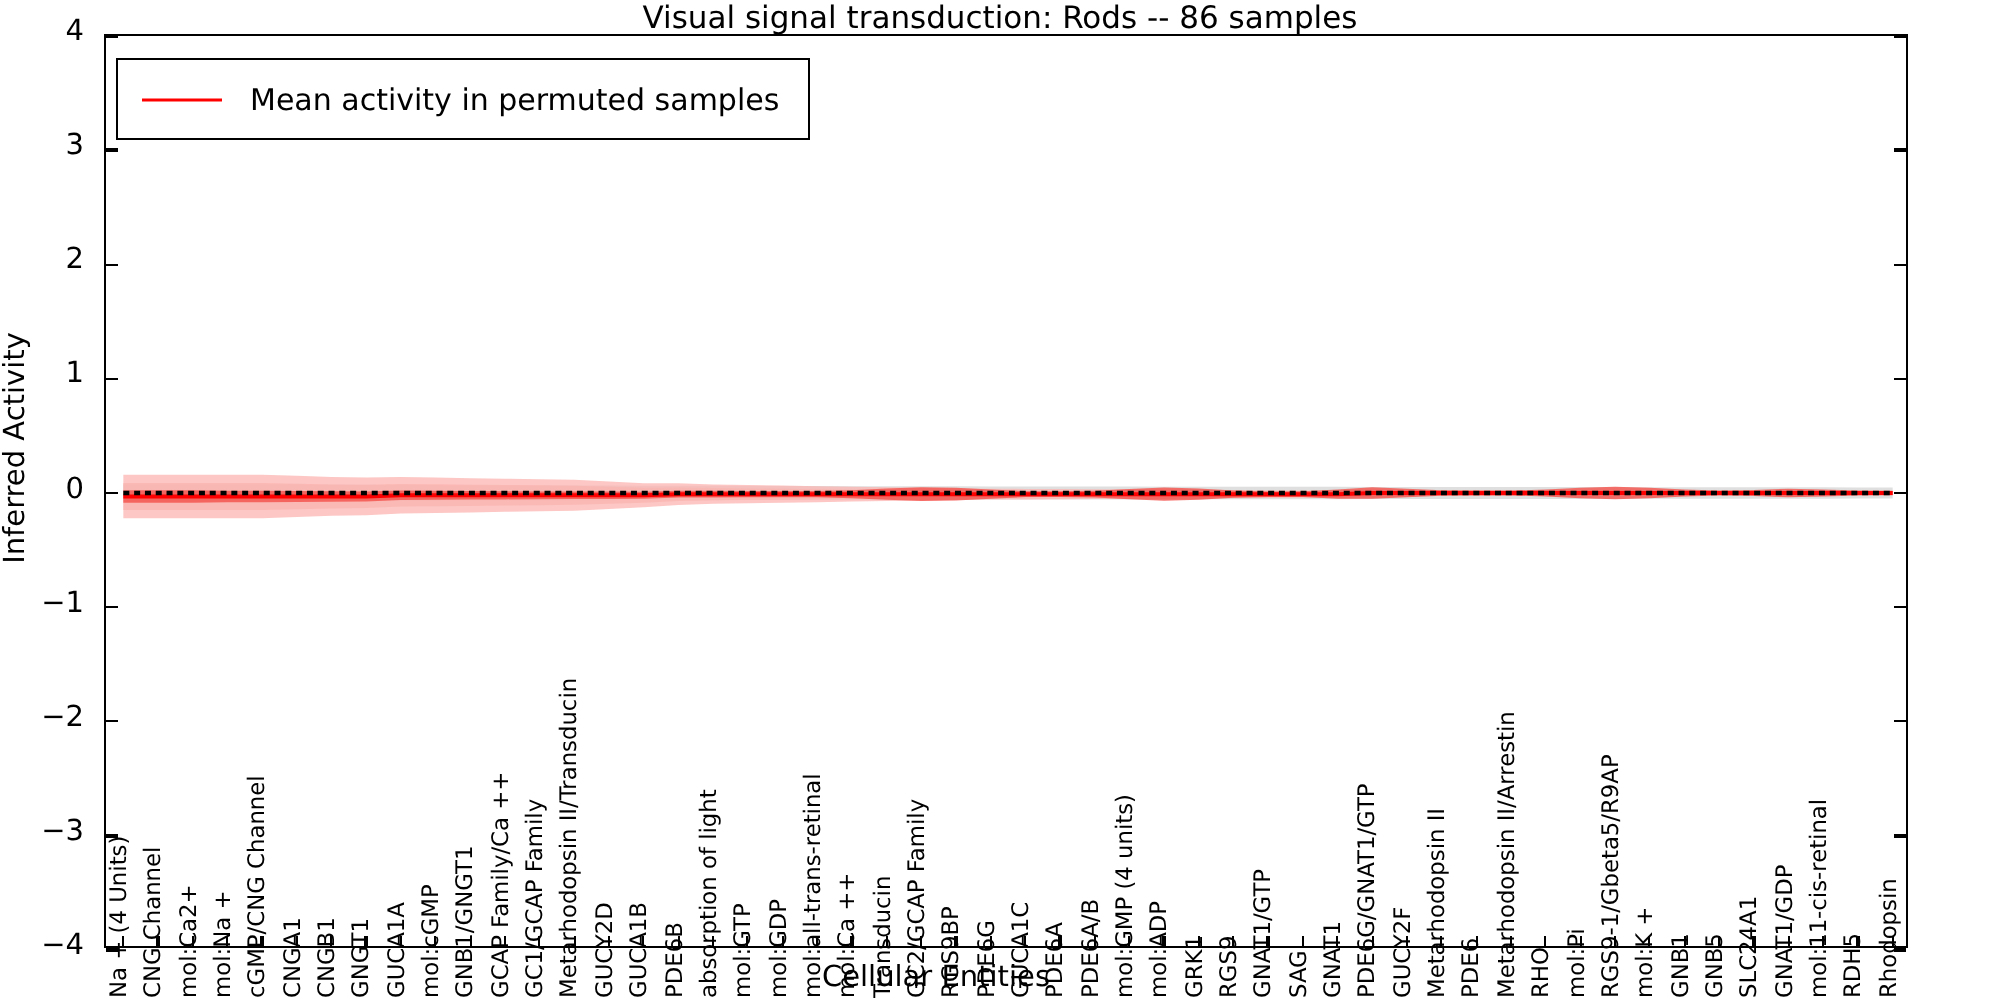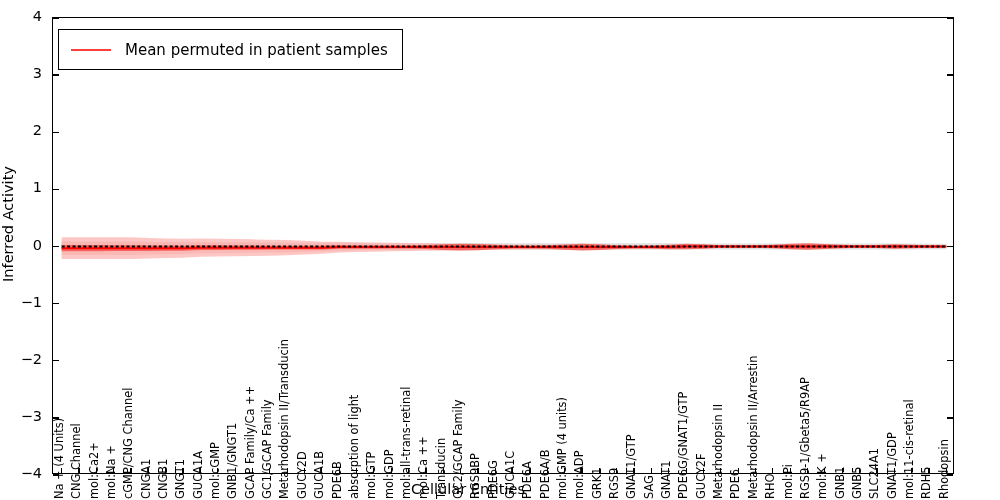--- a/index.html
+++ b/index.html
@@ -32,41 +32,42 @@
     transform:rotate(-90deg);white-space:nowrap;font-size:11.4px;line-height:11px;
     color:#000;}
 
   
   #databand{position:absolute;left:0;top:0;width:902px;height:457px;}
 </style>
 </head>
 <body>
 <div id="root">
 
+  <div id="chart-title">Visual signal transduction: Rods -- 86 samples</div>
 
   <div id="plot-frame">
 
     <svg id="databand" viewBox="0 0 902 457" preserveAspectRatio="none">
       <g id="svg-layers">
           <path d="M8.67 224.10 L26.02 224.10 L43.37 224.10 L60.71 224.10 L78.06 224.23 L95.40 224.23 L112.75 224.35 L130.10 224.35 L147.44 224.48 L164.79 224.48 L182.13 224.60 L199.48 224.60 L216.83 224.73 L234.17 224.73 L251.52 224.73 L268.87 224.86 L286.21 224.86 L303.56 224.86 L320.90 224.98 L338.25 224.98 L355.60 224.98 L372.94 225.11 L390.29 225.11 L407.63 225.11 L424.98 225.11 L442.33 225.23 L459.67 225.23 L477.02 225.23 L494.37 225.23 L511.71 225.23 L529.06 225.36 L546.40 225.36 L563.75 225.36 L581.10 225.36 L598.44 225.36 L615.79 225.36 L633.13 225.48 L650.48 225.48 L667.83 225.48 L685.17 225.48 L702.52 225.48 L719.87 225.48 L737.21 225.48 L754.56 225.61 L771.90 225.61 L789.25 225.61 L806.60 225.61 L823.94 225.61 L841.29 225.61 L858.63 225.61 L875.98 225.74 L893.33 225.74 L893.33 231.26 L875.98 231.26 L858.63 231.39 L841.29 231.39 L823.94 231.39 L806.60 231.39 L789.25 231.39 L771.90 231.39 L754.56 231.39 L737.21 231.52 L719.87 231.52 L702.52 231.52 L685.17 231.52 L667.83 231.52 L650.48 231.52 L633.13 231.52 L615.79 231.64 L598.44 231.64 L581.10 231.64 L563.75 231.64 L546.40 231.64 L529.06 231.64 L511.71 231.77 L494.37 231.77 L477.02 231.77 L459.67 231.77 L442.33 231.77 L424.98 231.89 L407.63 231.89 L390.29 231.89 L372.94 231.89 L355.60 232.02 L338.25 232.02 L320.90 232.02 L303.56 232.14 L286.21 232.14 L268.87 232.14 L251.52 232.27 L234.17 232.27 L216.83 232.27 L199.48 232.40 L182.13 232.40 L164.79 232.52 L147.44 232.52 L130.10 232.65 L112.75 232.65 L95.40 232.77 L78.06 232.77 L60.71 232.90 L43.37 232.90 L26.02 232.90 L8.67 232.90 Z" fill="#d9d9d9" opacity="0.85"></path>
           <path d="M8.67 219.36 L26.02 219.36 L43.37 219.36 L60.71 219.36 L78.06 219.36 L95.40 219.93 L112.75 220.50 L130.10 220.79 L147.44 220.50 L164.79 220.79 L182.13 221.07 L199.48 221.36 L216.83 221.64 L234.17 221.93 L251.52 222.79 L268.87 223.64 L286.21 223.64 L303.56 224.22 L320.90 224.50 L338.25 224.79 L355.60 225.07 L372.94 225.36 L390.29 225.64 L407.63 225.93 L424.98 226.22 L442.33 226.33 L459.67 226.44 L477.02 226.56 L494.37 226.67 L511.71 226.67 L529.06 226.79 L546.40 226.90 L563.75 227.01 L581.10 227.13 L598.44 227.24 L615.79 227.36 L633.13 226.90 L650.48 226.96 L667.83 227.01 L685.17 227.07 L702.52 227.13 L719.87 227.19 L737.21 227.24 L754.56 227.30 L771.90 227.36 L789.25 227.36 L806.60 227.41 L823.94 227.47 L841.29 227.47 L858.63 227.53 L875.98 227.59 L893.33 227.64 L893.33 229.36 L875.98 229.41 L858.63 229.47 L841.29 229.53 L823.94 229.53 L806.60 229.59 L789.25 229.64 L771.90 229.64 L754.56 229.70 L737.21 229.76 L719.87 229.81 L702.52 229.87 L685.17 229.93 L667.83 229.99 L650.48 230.04 L633.13 230.10 L615.79 230.78 L598.44 230.90 L581.10 231.01 L563.75 231.13 L546.40 231.24 L529.06 231.36 L511.71 231.47 L494.37 231.47 L477.02 231.58 L459.67 231.70 L442.33 231.81 L424.98 231.93 L407.63 232.21 L390.29 232.50 L372.94 232.78 L355.60 233.07 L338.25 233.36 L320.90 233.64 L303.56 233.93 L286.21 234.50 L268.87 235.64 L251.52 236.50 L234.17 237.35 L216.83 237.64 L199.48 237.93 L182.13 238.21 L164.79 238.50 L147.44 238.78 L130.10 239.64 L112.75 239.93 L95.40 240.50 L78.06 241.07 L60.71 241.07 L43.37 241.07 L26.02 241.07 L8.67 241.07 Z" fill="#fbb4b0" opacity="0.75"></path>
           <path d="M8.67 223.48 L26.02 223.48 L43.37 223.48 L60.71 223.48 L78.06 223.48 L95.40 223.84 L112.75 224.19 L130.10 224.37 L147.44 223.98 L164.79 224.15 L182.13 224.33 L199.48 224.51 L216.83 224.68 L234.17 224.86 L251.52 225.39 L268.87 225.92 L286.21 225.71 L303.56 226.06 L320.90 226.24 L338.25 226.41 L355.60 226.59 L372.94 226.77 L390.29 226.95 L407.63 227.12 L424.98 227.30 L442.33 227.37 L459.67 227.44 L477.02 227.51 L494.37 227.58 L511.71 227.58 L529.06 227.65 L546.40 227.73 L563.75 227.80 L581.10 227.87 L598.44 227.94 L615.79 228.01 L633.13 227.51 L650.48 227.54 L667.83 227.58 L685.17 227.61 L702.52 227.65 L719.87 227.69 L737.21 227.72 L754.56 227.76 L771.90 227.79 L789.25 227.79 L806.60 227.83 L823.94 227.86 L841.29 227.86 L858.63 227.90 L875.98 227.93 L893.33 227.97 L893.33 229.03 L875.98 229.07 L858.63 229.10 L841.29 229.14 L823.94 229.14 L806.60 229.17 L789.25 229.21 L771.90 229.21 L754.56 229.24 L737.21 229.28 L719.87 229.31 L702.52 229.35 L685.17 229.39 L667.83 229.42 L650.48 229.46 L633.13 229.49 L615.79 230.13 L598.44 230.20 L581.10 230.28 L563.75 230.35 L546.40 230.42 L529.06 230.49 L511.71 230.56 L494.37 230.56 L477.02 230.63 L459.67 230.70 L442.33 230.77 L424.98 230.84 L407.63 231.02 L390.29 231.20 L372.94 231.37 L355.60 231.55 L338.25 231.73 L320.90 231.90 L303.56 232.08 L286.21 232.44 L268.87 233.36 L251.52 233.89 L234.17 234.42 L216.83 234.60 L199.48 234.78 L182.13 234.96 L164.79 235.13 L147.44 235.31 L130.10 236.06 L112.75 236.23 L95.40 236.59 L78.06 236.94 L60.71 236.94 L43.37 236.94 L26.02 236.94 L8.67 236.94 Z" fill="#fbb4b0" opacity="0.75"></path>
           <path d="M8.67 227.07 L26.02 227.07 L43.37 227.07 L60.71 227.36 L78.06 227.36 L95.40 227.47 L112.75 227.59 L130.10 227.70 L147.44 227.24 L164.79 227.36 L182.13 227.47 L199.48 227.59 L216.83 227.70 L234.17 227.76 L251.52 227.81 L268.87 227.87 L286.21 227.36 L303.56 227.41 L320.90 227.47 L338.25 227.53 L355.60 227.53 L372.94 227.07 L390.29 226.22 L407.63 225.64 L424.98 225.93 L442.33 226.79 L459.67 227.59 L477.02 227.64 L494.37 227.36 L511.71 226.50 L529.06 225.76 L546.40 226.22 L563.75 227.24 L581.10 227.70 L598.44 227.59 L615.79 226.79 L633.13 225.64 L650.48 226.33 L667.83 227.13 L685.17 227.24 L702.52 227.24 L719.87 226.79 L737.21 225.87 L754.56 225.36 L771.90 225.93 L789.25 226.79 L806.60 227.24 L823.94 227.01 L841.29 226.33 L858.63 226.79 L875.98 227.24 L893.33 227.36 L893.33 229.64 L875.98 229.76 L858.63 230.21 L841.29 230.67 L823.94 229.99 L806.60 229.76 L789.25 230.21 L771.90 231.07 L754.56 231.64 L737.21 231.13 L719.87 230.21 L702.52 229.76 L685.17 229.76 L667.83 229.87 L650.48 230.67 L633.13 231.36 L615.79 231.36 L598.44 230.56 L581.10 230.44 L563.75 230.90 L546.40 231.93 L529.06 232.38 L511.71 231.64 L494.37 230.78 L477.02 230.50 L459.67 230.56 L442.33 231.36 L424.98 232.21 L407.63 232.50 L390.29 231.93 L372.94 231.07 L355.60 230.61 L338.25 230.61 L320.90 230.67 L303.56 230.73 L286.21 230.78 L268.87 231.41 L251.52 231.47 L234.17 231.53 L216.83 231.58 L199.48 231.70 L182.13 231.81 L164.79 231.93 L147.44 232.04 L130.10 232.73 L112.75 232.84 L95.40 232.96 L78.06 233.07 L60.71 233.07 L43.37 233.36 L26.02 233.36 L8.67 233.36 Z" fill="#f4504a" opacity="0.8"></path>
           <path d="M8.67 230.21 L26.02 230.21 L43.37 230.21 L60.71 230.21 L78.06 230.21 L95.40 230.21 L112.75 230.21 L130.10 230.21 L147.44 229.64 L164.79 229.64 L182.13 229.64 L199.48 229.64 L216.83 229.64 L234.17 229.64 L251.52 229.64 L268.87 229.64 L286.21 229.07 L303.56 229.07 L320.90 229.07 L338.25 229.07 L355.60 229.07 L372.94 229.07 L390.29 229.07 L407.63 229.07 L424.98 229.07 L442.33 229.07 L459.67 229.07 L477.02 229.07 L494.37 229.07 L511.71 229.07 L529.06 229.07 L546.40 229.07 L563.75 229.07 L581.10 229.07 L598.44 229.07 L615.79 229.07 L633.13 228.50 L650.48 228.50 L667.83 228.50 L685.17 228.50 L702.52 228.50 L719.87 228.50 L737.21 228.50 L754.56 228.50 L771.90 228.50 L789.25 228.50 L806.60 228.50 L823.94 228.50 L841.29 228.50 L858.63 228.50 L875.98 228.50 L893.33 228.50 " fill="none" stroke="#ff0000" stroke-width="2" opacity="1"></path>
           <path d="M8.67 228.50 L26.02 228.50 L43.37 228.50 L60.71 228.50 L78.06 228.50 L95.40 228.50 L112.75 228.50 L130.10 228.50 L147.44 228.50 L164.79 228.50 L182.13 228.50 L199.48 228.50 L216.83 228.50 L234.17 228.50 L251.52 228.50 L268.87 228.50 L286.21 228.50 L303.56 228.50 L320.90 228.50 L338.25 228.50 L355.60 228.50 L372.94 228.50 L390.29 228.50 L407.63 228.50 L424.98 228.50 L442.33 228.50 L459.67 228.50 L477.02 228.50 L494.37 228.50 L511.71 228.50 L529.06 228.50 L546.40 228.50 L563.75 228.50 L581.10 228.50 L598.44 228.50 L615.79 228.50 L633.13 228.50 L650.48 228.50 L667.83 228.50 L685.17 228.50 L702.52 228.50 L719.87 228.50 L737.21 228.50 L754.56 228.50 L771.90 228.50 L789.25 228.50 L806.60 228.50 L823.94 228.50 L841.29 228.50 L858.63 228.50 L875.98 228.50 L893.33 228.50 " fill="none" stroke="#000000" stroke-width="2.2" stroke-dasharray="3,2.4" opacity="1"></path>
         </g>
     </svg>
 
     <div id="legend" style="position:absolute;left:5px;top:11px;border:1.5px solid #000;background:#fff;
                 padding:7px 14px 7px 10px;">
       <div style="display:flex;align-items:center;height:25px;">
         <svg width="44" height="12">
           <line x1="2" y1="6" x2="42" y2="6" stroke="#ff0000" stroke-width="1.6"></line>
         </svg>
-        <span style="font-size:15px;margin-left:12px;">Mean permuted in patient samples</span>
+        <span style="font-size:15px;margin-left:12px;">Mean activity in permuted samples</span>
       </div>
     </div>
 
     <div id="yticks">
         <div class="ytick-mark " style="top: 456.3px;"></div>
         <div class="ytick-mark right" style="top: 456.3px;"></div>
         <div class="ytick-mark " style="top: 399.175px;"></div>
         <div class="ytick-mark right" style="top: 399.175px;"></div>
         <div class="ytick-mark " style="top: 342.05px;"></div>
         <div class="ytick-mark right" style="top: 342.05px;"></div>

